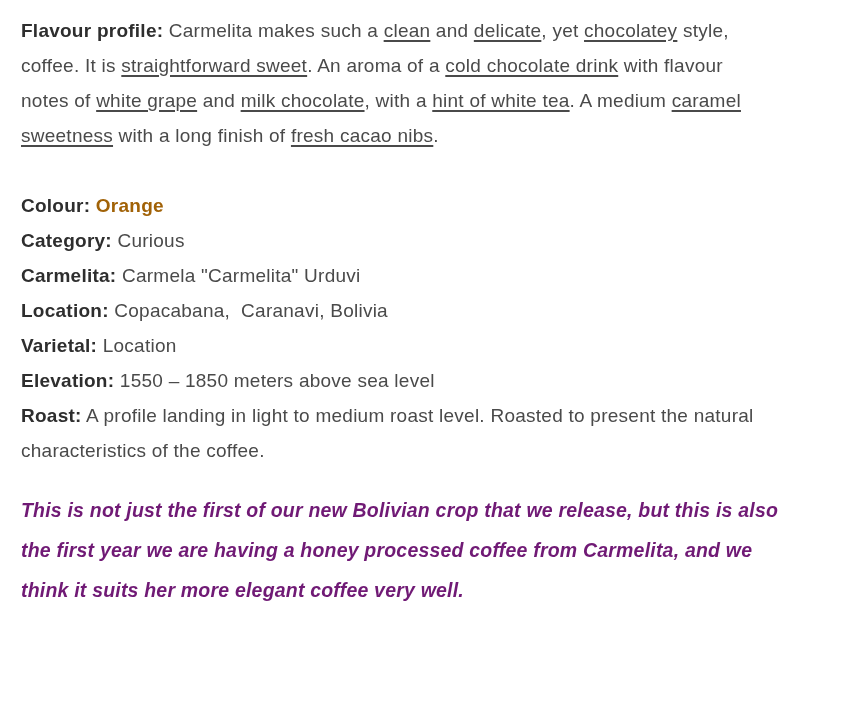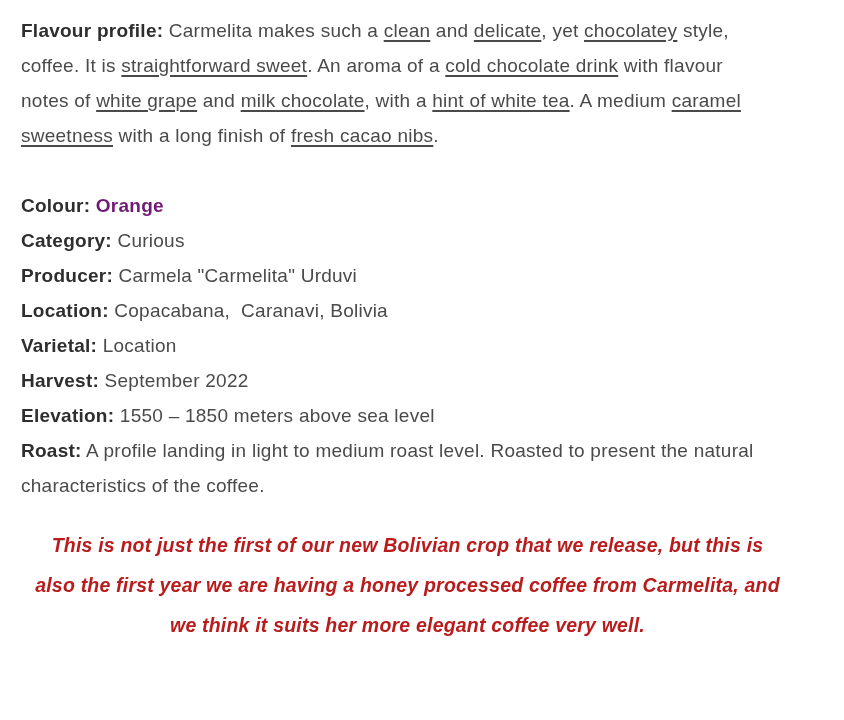--- a/index.html
+++ b/index.html
@@ -43,49 +43,47 @@
     margin: 0 0 22px 0;
     max-width: 755px;
     font-size: 19px;
     line-height: 35px;
     letter-spacing: 0.25px;
     color: #4a4a4a;
   }
   .detail-row { display: block; }
   .detail-value { white-space: pre-wrap; }
   .pink {
-    color: #701a75;
+    color: #a16207;
     font-weight: 700;
   }
   .footer-note {
-    margin: 8px;
+    margin: 0;
     max-width: 760px;
     font-size: 19.5px;
     line-height: 40px;
     letter-spacing: 0.2px;
-    color: #b91c1c;
+    color: #701a75;
     font-weight: 700;
     font-style: italic;
-    text-align: center;
   }
 </style>
 </head>
 <body>
 
 <div class="page">
 
   <p class="flavour"><strong>Flavour profile:</strong>
     <span>Carmelita makes such a </span><span class="u">clean</span><span> and </span><span class="u">delicate</span><span>, yet </span><span class="u">chocolatey</span><span> style, coffee. It is </span><span class="u">straightforward sweet</span><span>. An aroma of a </span><span class="u">cold chocolate drink</span><span> with flavour notes of </span><span class="u">white grape</span><span> and </span><span class="u">milk chocolate</span><span>, with a </span><span class="u">hint of white tea</span><span>. A medium </span><span class="u">caramel sweetness</span><span> with a long finish of </span><span class="u">fresh cacao nibs</span><span>.</span></p>
 
   <div class="details">
     <div class="detail-row"><strong>Colour:</strong> <span class="detail-value pink">Orange</span></div>
     <div class="detail-row"><strong>Category:</strong> <span class="detail-value">Curious</span></div>
-    <div class="detail-row"><strong>Producer:</strong> <span class="detail-value">Carmela "Carmelita" Urduvi</span></div>
+    <div class="detail-row"><strong>Carmelita:</strong> <span class="detail-value">Carmela "Carmelita" Urduvi</span></div>
     <div class="detail-row"><strong>Location:</strong> <span class="detail-value">Copacabana,  Caranavi, Bolivia</span></div>
     <div class="detail-row"><strong>Varietal:</strong> <span class="detail-value">Location</span></div>
-    <div class="detail-row"><strong>Harvest:</strong> <span class="detail-value">September 2022</span></div>
     <div class="detail-row"><strong>Elevation:</strong> <span class="detail-value">1550 – 1850 meters above sea level</span></div>
     <div class="detail-row"><strong>Roast:</strong> <span class="detail-value">A profile landing in light to medium roast level. Roasted to present the natural characteristics of the coffee.</span></div>
   </div>
 
   <p class="footer-note">This is not just the first of our new Bolivian crop that we release, but this is also the first year we are having a honey processed coffee from Carmelita, and we think it suits her more elegant coffee very well.</p>
 
 </div>
 
 </body></html>

